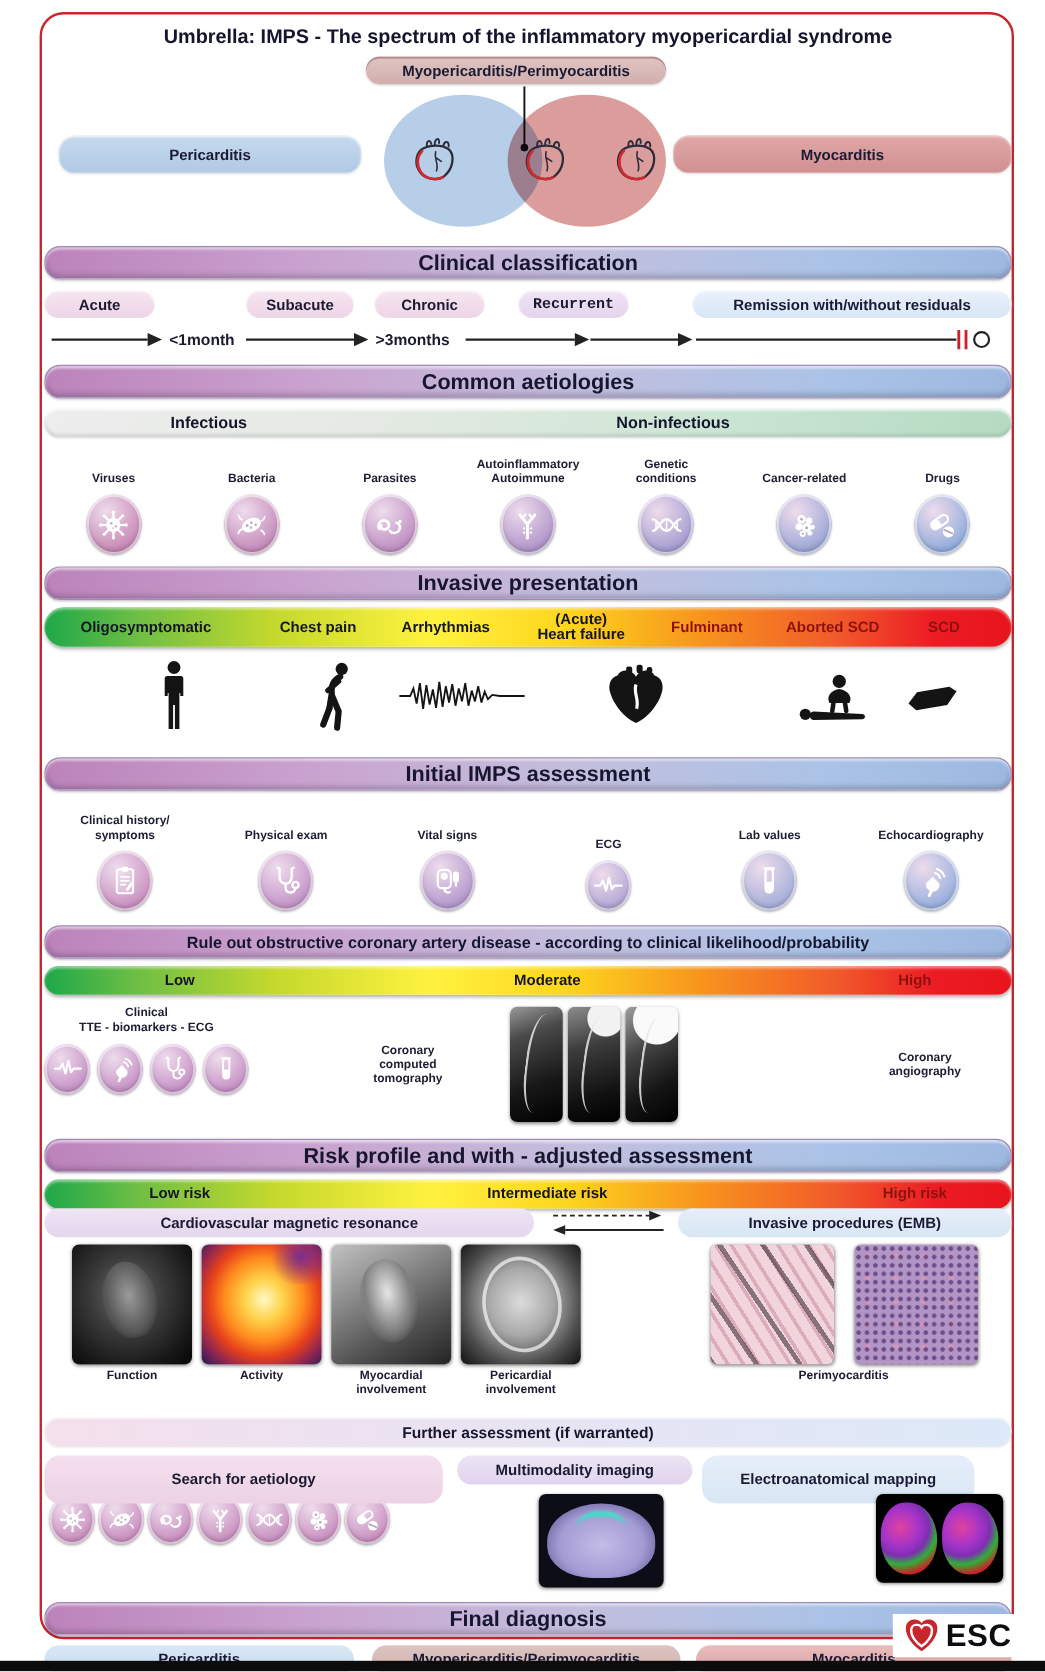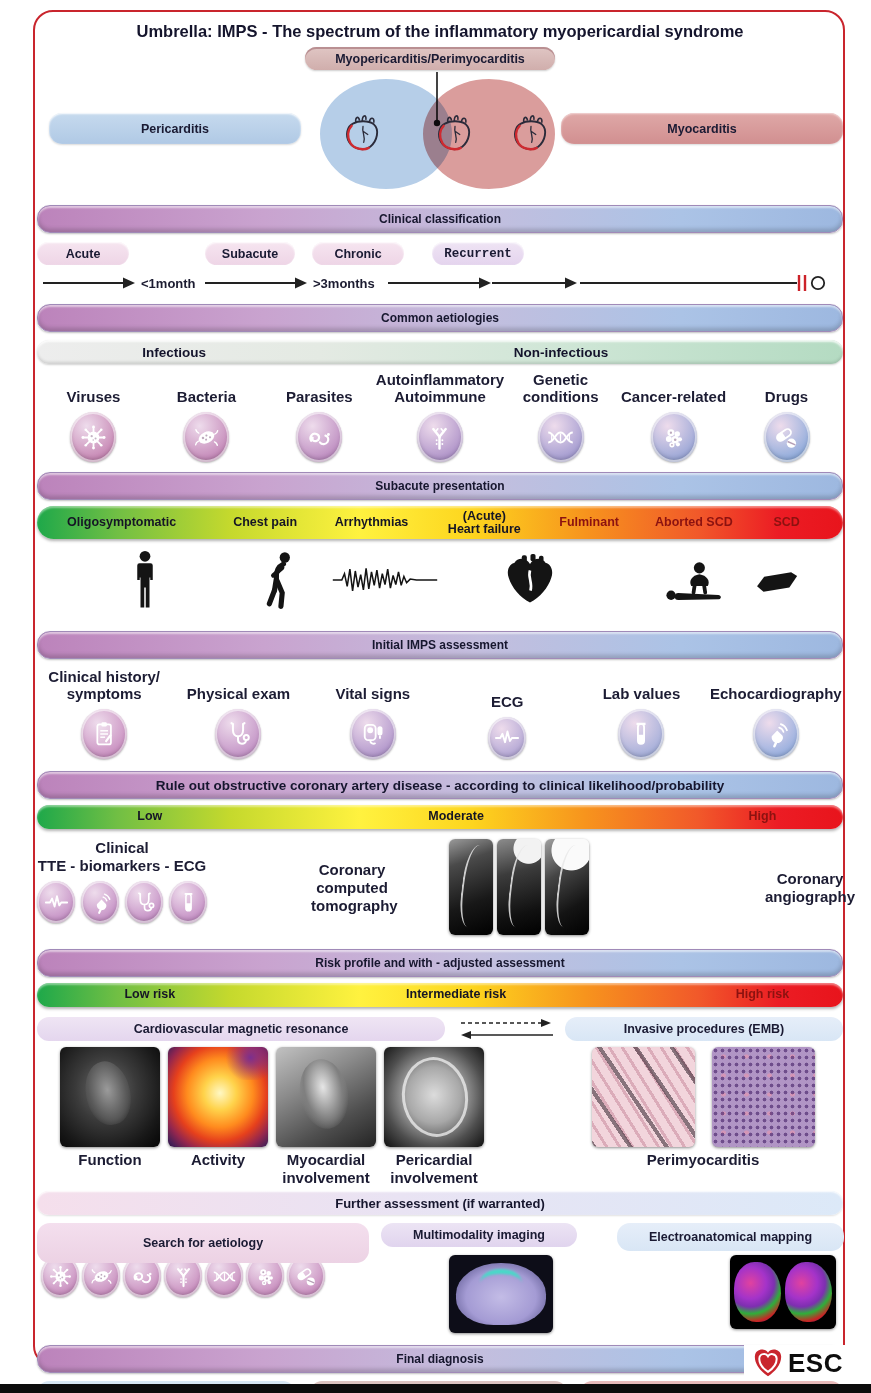--- a/index.html
+++ b/index.html
@@ -23,21 +23,21 @@
         background:linear-gradient(180deg,#dfa8a7,#d18f90);box-shadow:inset 0 1px 2px #f3d8d8,0 1px 2px rgba(0,0,0,.15);}
   .vcirc{position:absolute;top:30px;width:132px;height:110px;border-radius:50%;
         border:2px solid #fff;mix-blend-mode:multiply;}
   .vblue{left:281px;background:rgba(176,202,230,.92);}
   .vred{left:384px;background:rgba(214,146,145,.9);}
   .vheart{position:absolute;top:60px;width:52px;height:52px;}
   .vptr{position:absolute;left:388px;top:23px;}
 
   
   .band{position:relative;height:26px;border-radius:13px;display:flex;align-items:center;justify-content:center;
-        font-weight:bold;font-size:12px;color:#16162e;border:1px solid #a08ab8;
+        font-weight:bold;font-size:18px;color:#16162e;border:1px solid #a08ab8;
         background:linear-gradient(90deg,#bc83bb 0%,#c9a3cf 28%,#c3bede 55%,#abc3e6 80%,#9db8e0 100%);
         box-shadow:inset 0 2px 2px rgba(255,255,255,.55),inset 0 -3px 4px rgba(0,0,0,.18),0 1px 2px rgba(0,0,0,.25);}
   .band-light{position:relative;height:24px;border-radius:12px;display:flex;align-items:center;justify-content:center;
         font-weight:bold;font-size:13px;color:#16162e;
         background:linear-gradient(90deg,#f5dfec,#e9e3f3 45%,#dce9f8);
         box-shadow:inset 0 1px 2px #fff,0 1px 2px rgba(0,0,0,.12);}
   .sevbar{position:relative;height:33px;border-radius:17px;
         background:linear-gradient(90deg,#1ea84a 0%,#71bf44 10%,#c5d92d 24%,#fff23f 40%,#fdd51e 54%,#f7941d 68%,#f1592a 82%,#ec1c24 92%,#e8141c 100%);
         box-shadow:0 2px 3px rgba(0,0,0,.3),inset 0 2px 2px rgba(255,255,255,.45);}
   .sevbar.thin{height:24px;border-radius:12px;}
@@ -52,21 +52,21 @@
   
   .stages{position:relative;height:23px;margin-top:9px;}
   .stage{position:absolute;top:0;height:23px;}
   .p-pink{background:linear-gradient(180deg,#f6e5f0,#eed5e6);box-shadow:inset 0 1px 2px #fff;}
   .p-lav{background:linear-gradient(180deg,#efe4f4,#e4d4ee);box-shadow:inset 0 1px 2px #fff;font-family:Liberation Mono, monospace;}
   .p-blue{background:linear-gradient(180deg,#e9f0fa,#d8e7f6);box-shadow:inset 0 1px 2px #fff;}
 
   
   .cols{display:flex;}
   .col{flex:1;display:flex;flex-direction:column;align-items:center;justify-content:flex-end;gap:6px;}
-  .lbl{font-size:15px;font-weight:bold;color:#1c1c33;text-align:center;white-space:pre-line;line-height:1.18;}
+  .lbl{font-size:10px;font-weight:bold;color:#1c1c33;text-align:center;white-space:pre-line;line-height:1.18;}
   .chip{width:46px;height:50px;border-radius:50%;display:flex;align-items:center;justify-content:center;
         background:radial-gradient(circle at 36% 28%,#eedcec 0%,var(--c) 74%);
         box-shadow:inset 0 0 0 2px rgba(255,255,255,.55),inset 0 -3px 4px rgba(0,0,0,.22),0 1px 2px rgba(0,0,0,.3);}
   .chip.sm{width:38px;height:42px;}
   .c1{--c:#c686b3}.c2{--c:#c488b8}.c3{--c:#bd8cc0}.c4{--c:#ae92c8}.c5{--c:#a39bd0}.c6{--c:#9aa6d6}.c7{--c:#8fabdb}
   .a1{--c:#c98fc0}.a2{--c:#c292c5}.a3{--c:#b196cb}.a4{--c:#b2a6d4}.a5{--c:#a4aed9}.a6{--c:#96aede}
   .ru{--c:#c48fc4}.se{--c:#c78cbd}
 
   
   .bicons{position:relative;height:72px;margin-top:8px;}
@@ -358,20 +358,21 @@
       <div class="pill p-peri">Pericarditis</div>
       <div class="pill p-myo">Myocarditis</div>
     </div>
 
     <div class="band" style="margin-top:12px">Clinical classification</div>
     <div class="stages">
       <div class="pill p-pink stage" style="left:0;width:92px">Acute</div>
       <div class="pill p-pink stage" style="left:168px;width:90px">Subacute</div>
       <div class="pill p-pink stage" style="left:275px;width:92px">Chronic</div>
       <div class="pill p-lav stage" style="left:395px;width:92px">Recurrent</div>
+      <div class="pill p-blue stage" style="left:540px;width:266px">Remission with/without residuals</div>
     </div>
     <svg width="806" height="26" style="margin-top:5px;display:block">
       <g stroke="#222" stroke-width="1.8">
         <line x1="6" y1="13" x2="86" y2="13"></line>
           <line x1="168" y1="13" x2="258" y2="13"></line>
         <line x1="351" y1="13" x2="442" y2="13"></line>
           <line x1="455" y1="13" x2="528" y2="13"></line>
         <line x1="543" y1="13" x2="760" y2="13"></line>
       </g>
       <g fill="#222">
@@ -448,21 +449,21 @@
       <div class="col">
         <span class="lbl">Drugs</span>
         <span class="chip c7">
             <svg class="g" width="31" height="31">
               <use href="#sym-pills"></use>
             </svg>
           </span>
       </div>
     </div>
 
-    <div class="band" style="margin-top:10px">Subacute presentation</div>
+    <div class="band" style="margin-top:10px">Invasive presentation</div>
     <div class="sevbar" style="margin-top:6px">
       <span class="sevlbl" style="left:10.5%">Oligosymptomatic</span>
       <span class="sevlbl" style="left:28.3%">Chest pain</span>
       <span class="sevlbl" style="left:41.5%">Arrhythmias</span>
       <span class="sevlbl" style="left:55.5%">(Acute)
 Heart failure</span>
       <span class="sevlbl dr" style="left:68.5%">Fulminant</span>
       <span class="sevlbl dr" style="left:81.5%">Aborted SCD</span>
       <span class="sevlbl dr" style="left:93%">SCD</span>
     </div>
@@ -585,21 +586,21 @@
 angiography</span>
       <div class="thumb angio" style="width:74px;height:96px;margin-left:10px"></div>
     </div>
 
     <div class="band" style="margin-top:12px">Risk profile and with - adjusted assessment</div>
     <div class="sevbar thin" style="margin-top:6px">
       <span class="sevlbl" style="left:14%">Low risk</span>
       <span class="sevlbl" style="left:52%">Intermediate risk</span>
       <span class="sevlbl dr" style="left:90%">High risk</span>
     </div>
-    <div class="subpill-row" style="margin-top:10px">
+    <div class="subpill-row" style="">
       <div class="pill" style="position:absolute;left:0;width:408px;height:24px;background:linear-gradient(180deg,#efe5f4,#e4d6ee)">Cardiovascular magnetic resonance</div>
       <svg style="position:absolute;left:418px;top:-2px" width="104" height="28">
         <line x1="6" y1="8" x2="86" y2="8" stroke="#222" stroke-width="1.6" stroke-dasharray="4 3"></line>
         <polygon points="86,4 96,8 86,12" fill="#222"></polygon>
         <line x1="98" y1="20" x2="16" y2="20" stroke="#222" stroke-width="1.6"></line>
         <polygon points="16,16 6,20 16,24" fill="#222"></polygon>
       </svg>
       <div class="pill" style="position:absolute;left:528px;width:278px;height:24px;background:linear-gradient(180deg,#e6eef9,#d8e6f5)">Invasive procedures (EMB)</div>
     </div>
     <div class="imgs-cmr">
@@ -617,21 +618,21 @@
 involvement</span>
       <span class="lbl" style="left:397px">Pericardial
 involvement</span>
       <span class="lbl" style="left:666px">Perimyocarditis</span>
     </div>
 
     <div class="band-light" style="margin-top:8px">Further assessment (if warranted)</div>
     <div class="subpill-row" style="margin-top:8px">
       <div class="pill" style="position:absolute;left:0;width:332px;height:40px;background:linear-gradient(180deg,#f4dfee,#ecd2e4)">Search for aetiology</div>
       <div class="pill" style="position:absolute;left:344px;width:196px;height:24px;background:linear-gradient(180deg,#ece4f4,#e0d4ee)">Multimodality imaging</div>
-      <div class="pill" style="position:absolute;left:580px;width:227px;height:28px;background:linear-gradient(180deg,#e6eef9,#d8e6f5)">Electroanatomical mapping</div>
+      <div class="pill" style="position:absolute;left:548px;width:227px;height:40px;background:linear-gradient(180deg,#e6eef9,#d8e6f5)">Electroanatomical mapping</div>
     </div>
     <div class="rowflex" style="margin-top:8px;height:80px">
       <div style="display:flex;gap:3px;align-items:center;margin-left:4px">
         <span class="chip se sm">
             <svg class="g" width="27" height="27">
               <use href="#sym-virus"></use>
             </svg>
           </span>
         <span class="chip se sm">
             <svg class="g" width="27" height="27">

